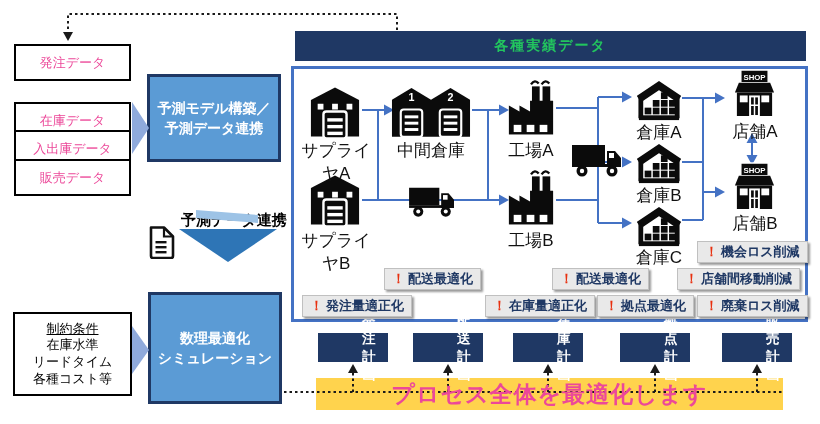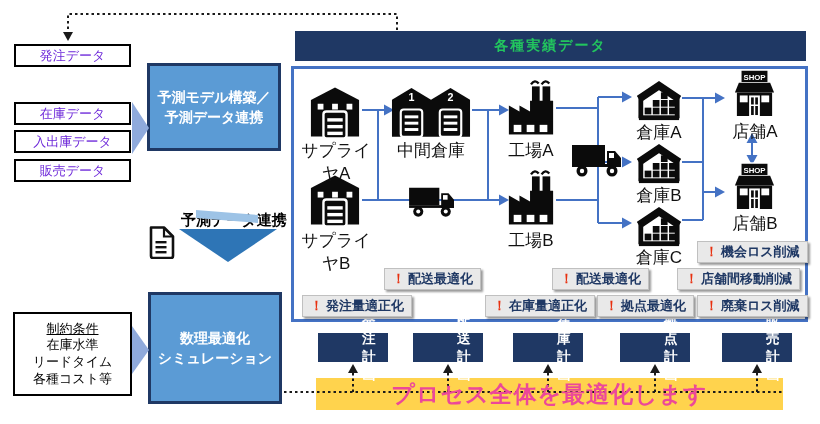--- a/index.html
+++ b/index.html
@@ -1,23 +1,23 @@
 <!DOCTYPE html>
 <html><head>
 <meta charset="utf-8">
 <style>
   * { margin:0; padding:0; box-sizing:border-box; }
   html,body { width:820px; height:424px; overflow:hidden; background:#fff;
               font-family:"Liberation Sans","DejaVu Sans",sans-serif; }
   #canvas { position:relative; width:820px; height:424px; background:#fff; }
 
   
-  .data-box { position:absolute; left:14px; width:117px; height:23px;
+  .data-box { position:absolute; left:14px; width:117px; height:37px;
               border:2px solid #000; background:#fff; display:flex;
-              align-items:center; justify-content:center; font-size:13px; color:#6d28d9; }
+              align-items:center; justify-content:center; font-size:13px; color:#ec4899; }
 
   
   .blue-panel { position:absolute; background:#5b9bd5; border:3px solid #1f3864;
                 color:#fff; font-weight:bold; font-size:14px; display:flex;
                 flex-direction:column; align-items:center; justify-content:center;
                 line-height:1.45; text-align:center; }
 
   .plain-box { position:absolute; left:13px; top:312px; width:119px; height:84px;
                border:2px solid #000; background:#fff; display:flex; flex-direction:column;
                align-items:center; justify-content:center; font-size:13px; line-height:1.28; }
@@ -58,21 +58,21 @@
 </head>
 <body>
 
 <div id="canvas">
 
   <div class="data-box" style="top:44px">発注データ</div>
   <div class="data-box" style="top:102px">在庫データ</div>
   <div class="data-box" style="top:130px">入出庫データ</div>
   <div class="data-box" style="top:159px">販売データ</div>
 
-  <div class="blue-panel" style="left:147px;top:63px;width:134px;height:88px">
+  <div class="blue-panel" style="left:147px;top:74px;width:134px;height:88px">
     <div>予測モデル構築／</div>
     <div>予測データ連携</div>
   </div>
 
   <div class="link-label">予測データ連携</div>
   <svg class="icon" style="left:147px;top:226px" width="28" height="33" viewBox="0 0 28 33">
     <path d="M4,1.5 h13 l9,9 V30 a2,2 0 0 1 -2,2 H6 a2,2 0 0 1 -2,-2 Z" fill="#fff" stroke="#111" stroke-width="2.6" stroke-linejoin="round"></path>
     <path d="M17,1.5 V10.5 H26" fill="none" stroke="#111" stroke-width="2.2"></path>
     <rect x="8.5" y="15" width="11" height="2.4" fill="#111"></rect>
     <rect x="8.5" y="20" width="11" height="2.4" fill="#111"></rect>

